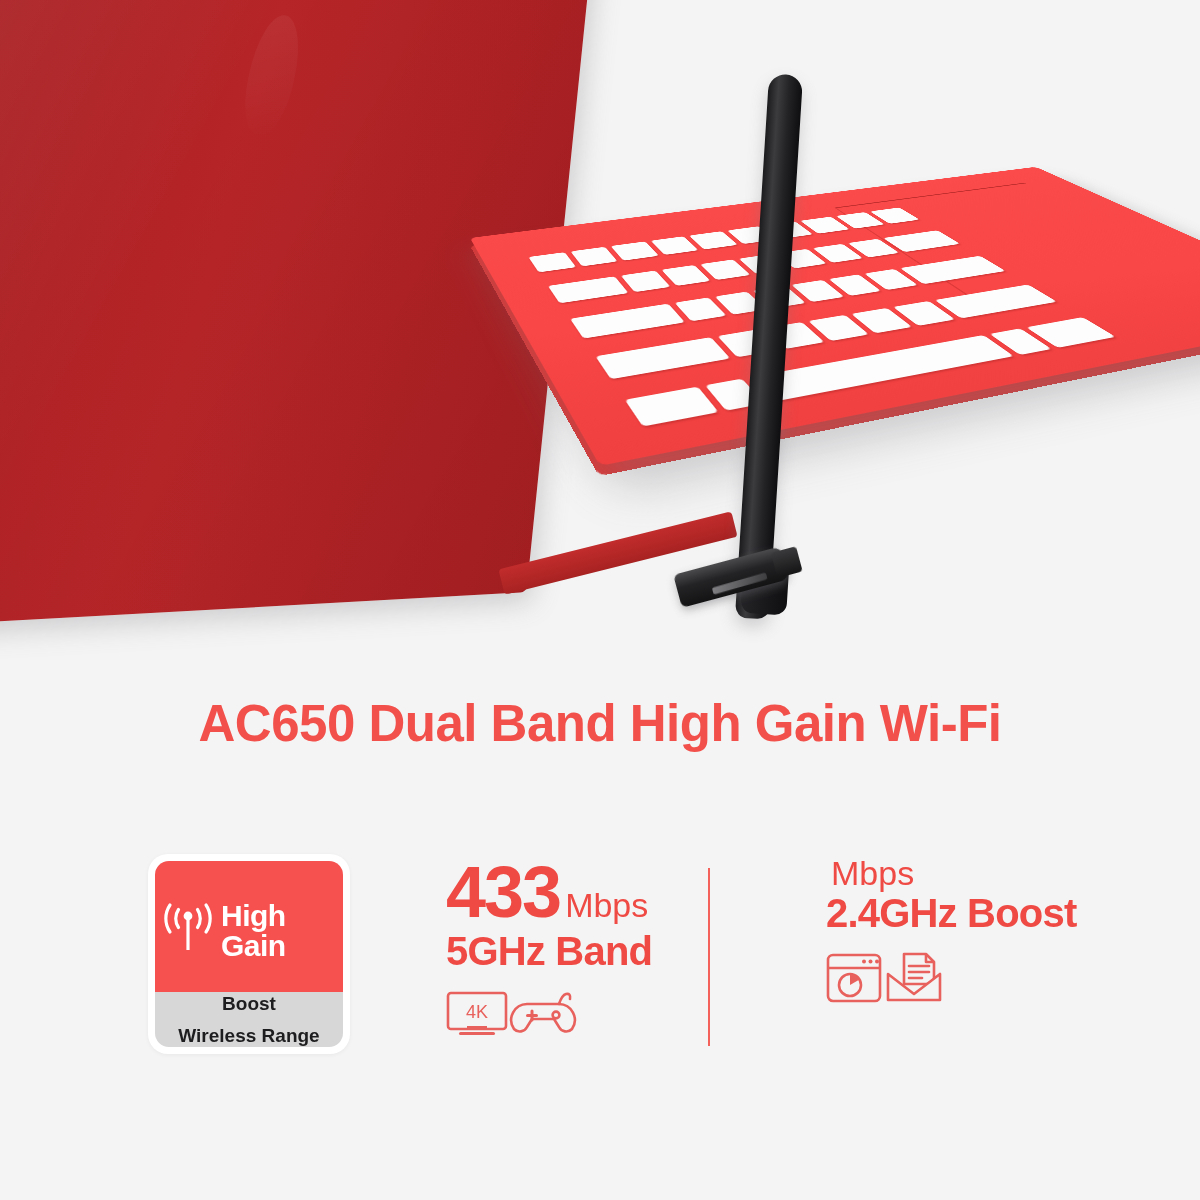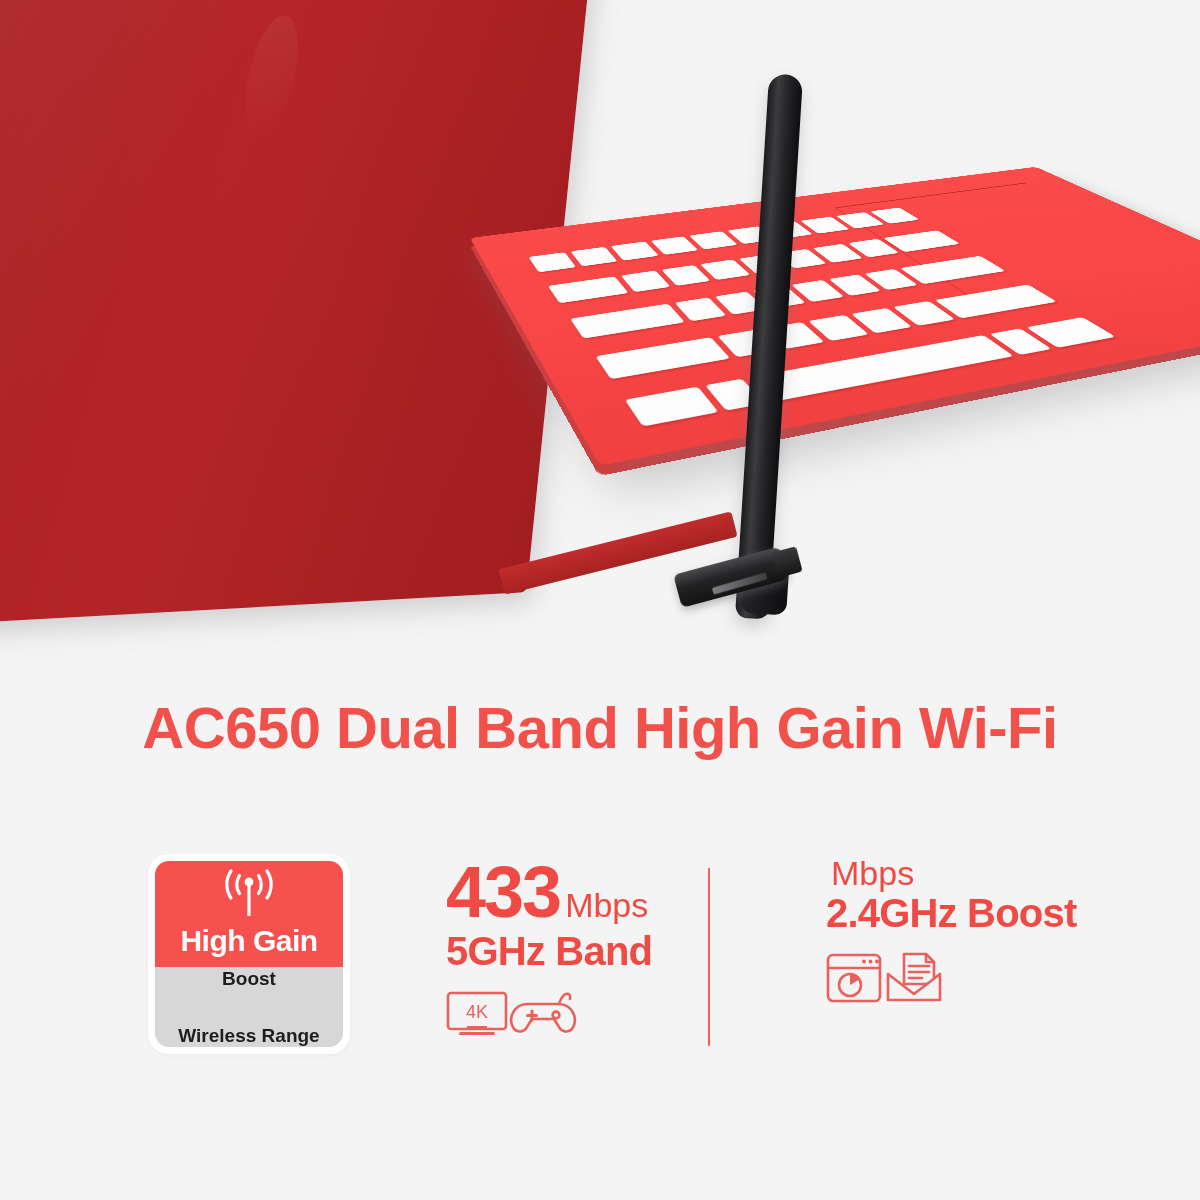--- a/index.html
+++ b/index.html
@@ -200,21 +200,21 @@
     background: #39393c;
   }
 
   
   #headline {
     position: absolute;
     left: 0;
     top: 694px;
     width: 1200px;
     text-align: center;
-    font-size: 58px;
+    font-size: 51px;
     font-weight: bold;
     letter-spacing: -0.5px;
     color: #f2504a;
   }
 
   
   #features {
     position: absolute;
     left: 0;
     top: 848px;
@@ -238,23 +238,23 @@
   .badge-inner {
     width: 100%;
     height: 100%;
     border-radius: 14px;
     overflow: hidden;
     display: flex;
     flex-direction: column;
   }
   .badge-top {
     background: #f6504f;
-    height: 106px;
-    display: flex;
-    flex-direction: column;
+    height: 131px;
+    display: flex;
+    flex-direction: row;
     align-items: center;
     justify-content: flex-start;
     padding-top: 7px;
     box-sizing: border-box;
   }
   .badge-top-label {
     color: #ffffff;
     font-size: 30px;
     font-weight: bold;
     letter-spacing: -0.5px;

